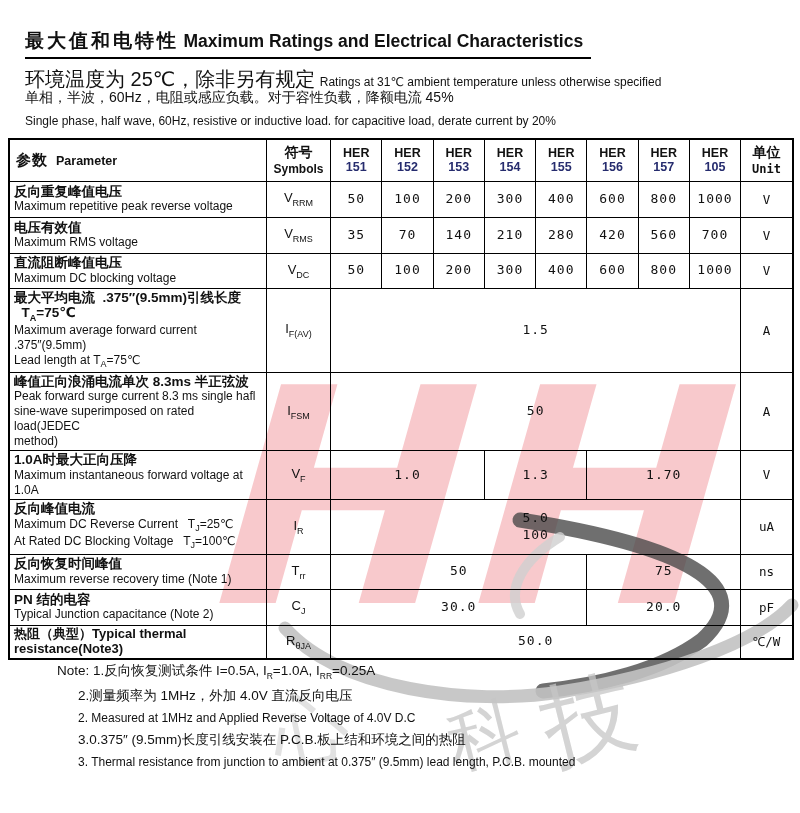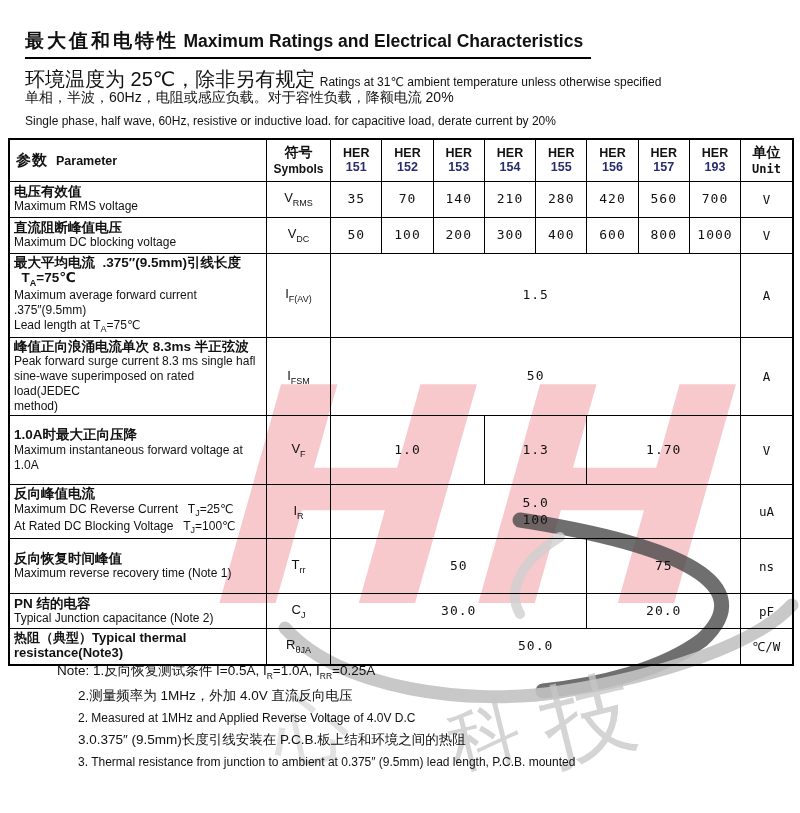--- a/index.html
+++ b/index.html
@@ -112,21 +112,21 @@
 </div>
 
 <div class="title">
   <span class="t-zh">最大值和电特性</span>
   <span class="t-en">Maximum Ratings and Electrical Characteristics</span>
 </div>
 <div class="cond1">
   <span class="c-zh">环境温度为 25℃，除非另有规定</span>
   <span class="c-en">Ratings at 31℃ ambient temperature unless otherwise specified</span>
 </div>
-<div class="cond2">单相，半波，60Hz，电阻或感应负载。对于容性负载，降额电流 20%</div>
+<div class="cond2">单相，半波，60Hz，电阻或感应负载。对于容性负载，降额电流 45%</div>
 <div class="cond3">Single phase, half wave, 60Hz, resistive or inductive load. for capacitive load, derate current by 20%</div>
 
 <table class="ratings">
   <colgroup>
     <col style="width:256px">
       <col style="width:64px">
     <col style="width:51px">
       <col style="width:51px">
       <col style="width:51px">
       <col style="width:51px">
@@ -166,29 +166,45 @@
         <th class="model-h">
           <div class="mp">HER</div>
           <div class="mn">156</div>
         </th>
         <th class="model-h">
           <div class="mp">HER</div>
           <div class="mn">157</div>
         </th>
         <th class="model-h">
           <div class="mp">HER</div>
-          <div class="mn">193</div>
+          <div class="mn">105</div>
         </th>
         <th class="unit-h">
           <div class="zh">单位</div>
           <div class="en">Unit</div>
         </th>
       </tr>
     </thead>
   <tbody>
+      <tr>
+        <td class="param">
+          <div class="p-zh">反向重复峰值电压</div>
+          <div class="p-en">Maximum repetitive peak reverse voltage</div>
+        </td>
+        <td class="sym">V<sub>RRM</sub></td>
+        <td class="val" colspan="1">50</td>
+        <td class="val" colspan="1">100</td>
+        <td class="val" colspan="1">200</td>
+        <td class="val" colspan="1">300</td>
+        <td class="val" colspan="1">400</td>
+        <td class="val" colspan="1">600</td>
+        <td class="val" colspan="1">800</td>
+        <td class="val" colspan="1">1000</td>
+        <td class="unit">V</td>
+      </tr>
       <tr>
         <td class="param">
           <div class="p-zh">电压有效值</div>
           <div class="p-en">Maximum RMS voltage</div>
         </td>
         <td class="sym">V<sub>RMS</sub></td>
         <td class="val" colspan="1">35</td>
         <td class="val" colspan="1">70</td>
         <td class="val" colspan="1">140</td>
         <td class="val" colspan="1">210</td>

